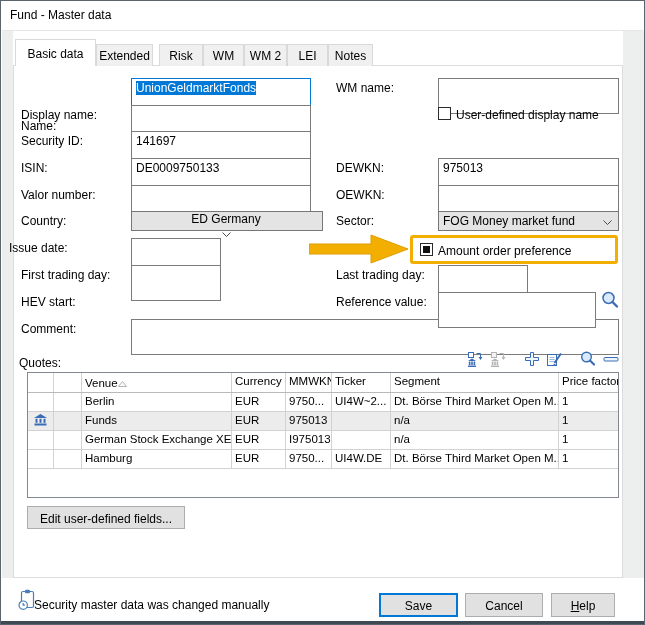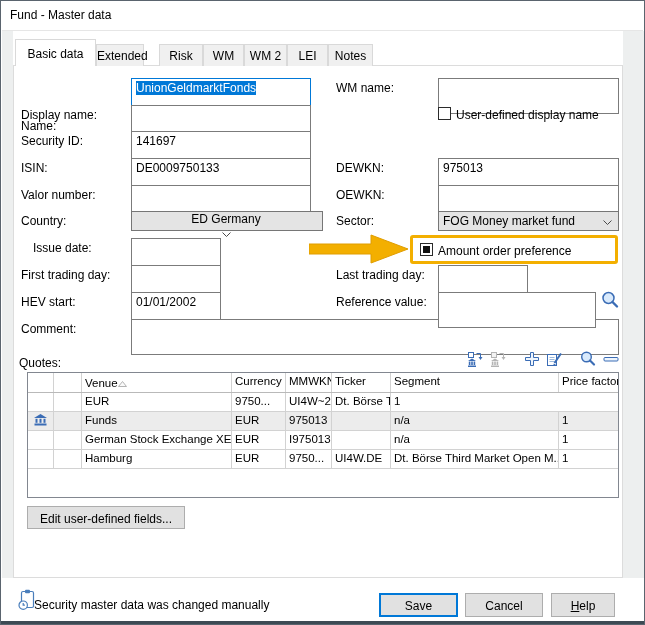--- a/index.html
+++ b/index.html
@@ -64,21 +64,21 @@
 
   <div class="title">Fund - Master data</div>
   <div class="title-sep"></div>
 
   <div class="gutter" style="left:1px; top:30px; width:11px; height:547px;"></div>
   <div class="gutter" style="left:622px; top:30px; width:22px; height:547px;"></div>
 
   <div class="pane"></div>
 
   <div class="tab active" style="left:14px; width:81px;">Basic data</div>
-  <div class="tab" style="left:95px; width:48px;">Extended</div>
+  <div class="tab" style="left:95px; width:57px;">Extended</div>
   <div class="tab" style="left:158px; width:44px;">Risk</div>
   <div class="tab" style="left:202px; width:41px;">WM</div>
   <div class="tab" style="left:243px; width:43px;">WM 2</div>
   <div class="tab" style="left:286px; width:41px;">LEI</div>
   <div class="tab" style="left:327px; width:45px;">Notes</div>
 
   <div class="lbl" style="left:20px; top:80px;margin-top:38px;">Name:</div>
   <div class="txt focus" style="left:130px; top:77px; width:180px;"><span class="sel-text">UnionGeldmarktFonds</span></div>
 
   <div class="lbl" style="left:20px; top:107px;">Display name:</div>
@@ -94,28 +94,27 @@
   <div class="txt" style="left:130px; top:184px; width:180px;"></div>
 
   <div class="lbl" style="left:20px; top:213px;">Country:</div>
   <div class="dd" style="left:130px; top:210px; width:192px;flex-direction:column;">
     <span>ED Germany</span>
     <span><svg width="9" height="5" viewBox="0 0 9 5">
           <polyline points="0.5,0.5 4.5,4.5 8.5,0.5" fill="none" stroke="#4a4a4a" stroke-width="1"></polyline>
         </svg></span>
   </div>
 
-  <div class="lbl" style="left:32px; top:240px;">Issue date:</div>
+  <div class="lbl" style="left:8px; top:240px;">Issue date:</div>
   <div class="txt" style="left:130px; top:237px; width:90px;"></div>
 
   <div class="lbl" style="left:20px; top:267px;">First trading day:</div>
   <div class="txt" style="left:130px; top:264px; width:90px;"></div>
 
   <div class="lbl" style="left:20px; top:294px;">HEV start:</div>
-  <div class="txt" style="left:130px; top:291px; width:90px;">01/01/2002</div>
 
   <div class="lbl" style="left:20px; top:321px;">Comment:</div>
   <div class="txt" style="left:130px; top:318px; width:488px;"></div>
 
   <div class="lbl" style="left:335px; top:80px;">WM name:</div>
   <div class="txt" style="left:437px; top:77px; width:181px;"></div>
 
   <div class="cb" style="left:437px; top:106px;"></div>
   <div class="lbl" style="left:455px; top:107px;">User-defined display name</div>
 
@@ -224,20 +223,21 @@
       <div class="qc">Currency</div>
       <div class="qc">MMWKN</div>
       <div class="qc">Ticker</div>
       <div class="qc">Segment</div>
       <div class="qc">Price factor</div>
     </div>
 
     <div class="qrow">
       <div class="qc icon-cell"></div>
       <div class="qc"></div>
+      <div class="qc">Berlin</div>
       <div class="qc">EUR</div>
       <div class="qc">9750...</div>
       <div class="qc">UI4W~2...</div>
       <div class="qc">Dt. Börse Third Market Open M...</div>
       <div class="qc">1</div>
     </div>
 
     <div class="qrow sel">
       <div class="qc icon-cell">
         <span><svg width="13" height="12" viewBox="0 0 13 12">

